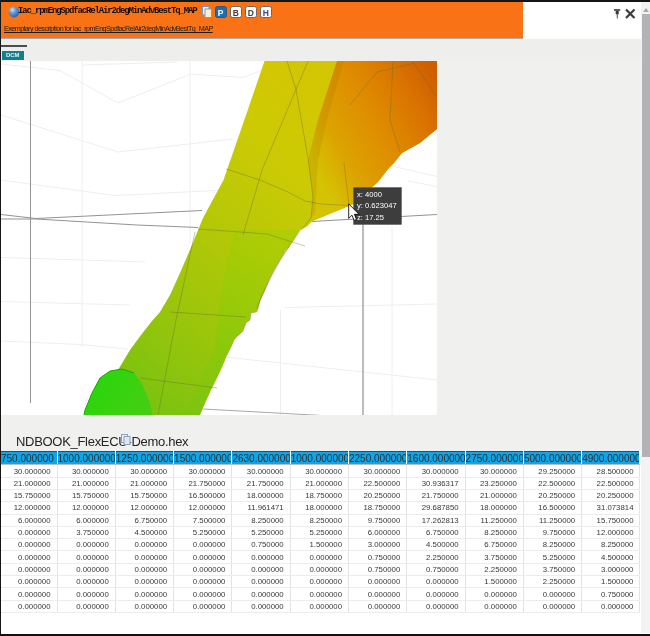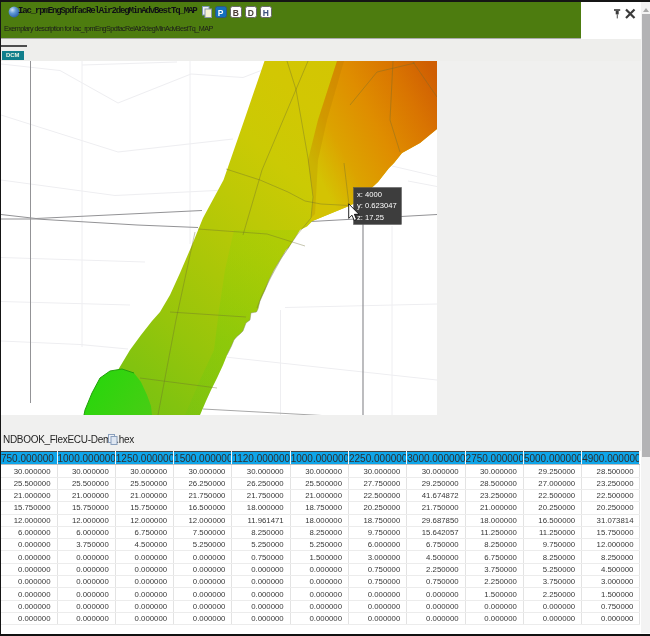--- a/index.html
+++ b/index.html
@@ -3,37 +3,37 @@
 <style>
 html,body{margin:0;padding:0;}
 body{width:650px;height:636px;overflow:hidden;position:relative;background:#ffffff;
  font-family:"Liberation Sans",sans-serif;}
 .abs{position:absolute;}
 
 #topborder{left:0;top:0;width:650px;height:2px;background:#151515;}
 #leftborder{left:0;top:0;width:1px;height:634px;background:#151515;}
 #bottomborder{left:0;top:633.6px;width:650px;height:2.1px;background:#111;z-index:40;}
 
-#titlebar{left:1px;top:2px;width:580px;height:37px;background:#4d7c0f;border-bottom:1px solid #ababab;box-sizing:border-box;}
+#titlebar{left:1px;top:2px;width:522px;height:37px;background:#f97316;border-bottom:1px solid #ababab;box-sizing:border-box;}
 #title{position:absolute;left:17px;top:4px;font-family:"Liberation Mono",monospace;font-weight:bold;
  font-size:9px;letter-spacing:-1.15px;color:#101016;white-space:nowrap;}
-#desc{position:absolute;left:3px;top:22px;font-size:7.2px;letter-spacing:-0.55px;color:#1c1c1c;white-space:nowrap;}
+#desc{position:absolute;left:3px;top:22px;font-size:7.2px;letter-spacing:-0.55px;color:#1c1c1c;white-space:nowrap;text-decoration:underline;}
 .btn{position:absolute;top:3.5px;width:12.4px;height:12.6px;border:1.6px solid #686868;border-radius:2.5px;
  background:#fdfdfd;font-weight:bold;font-size:8.5px;text-align:center;line-height:12.4px;box-sizing:border-box;color:#3f3f44;}
 #btnP{left:213.5px;background:#1470bd;border-color:#33567c;color:#fff;}
 
 #midstrip{left:1px;top:39px;width:649px;height:22px;background:#eeeeec;}
 #dcmline{left:0px;top:6.2px;width:26px;height:1.8px;background:#4d4d4d;position:absolute;}
 #dcmtab{left:1px;top:11.5px;width:21.5px;height:9.3px;background:#117f8c;position:absolute;
  color:#eef4e4;font-size:5.9px;font-weight:bold;text-align:center;line-height:9.6px;letter-spacing:0.1px;}
 
 #chartbg{left:1px;top:61px;width:640px;height:390px;background:#f0f0ef;}
 #chartsvg{left:1px;top:61px;}
 
-#hexrow{left:3px;top:434px;width:300px;height:14px;font-size:10px;color:#242424;letter-spacing:-0.3px;white-space:nowrap;}
+#hexrow{left:16px;top:434px;width:300px;height:14px;font-size:13px;color:#242424;letter-spacing:-0.3px;white-space:nowrap;}
 
 #tablewrap{left:1px;top:451px;width:640px;height:185px;overflow:hidden;}
 table{border-collapse:collapse;table-layout:fixed;width:639px;border-top:1.6px solid #454545;}
 th{height:12.4px;background:#0ea5e9;border-right:1px solid #f6f6f6;border-bottom:1px solid #bdbdbd;
  font-size:10px;font-weight:bold;color:#2e2e2e;text-align:right;padding:0 6px 0 0;overflow:hidden;}
 td{height:11.3px;background:#ffffff;border-right:1px solid #e3e3e3;border-bottom:1px solid #ececec;
  font-size:7.8px;color:#383838;text-align:right;padding:0 6px 0 0;overflow:hidden;}
 th,td{font-weight:normal;white-space:nowrap;}
 th{font-weight:normal;}
 
@@ -182,63 +182,50 @@
         <col style="width:58.3px">
         <col style="width:58.3px">
         <col style="width:58.3px">
       </colgroup>
 <tbody>
         <tr>
           <th>750.000000</th>
           <th>1000.000000</th>
           <th>1250.000000</th>
           <th>1500.000000</th>
-          <th>1120.000000</th>
+          <th>2630.000000</th>
           <th>1000.000000</th>
           <th>2250.000000</th>
-          <th>3000.000000</th>
+          <th>1600.000000</th>
           <th>2750.000000</th>
           <th>5000.000000</th>
           <th>4900.000000</th>
         </tr>
 <tr>
           <td>30.000000</td>
           <td>30.000000</td>
           <td>30.000000</td>
           <td>30.000000</td>
           <td>30.000000</td>
           <td>30.000000</td>
           <td>30.000000</td>
           <td>30.000000</td>
           <td>30.000000</td>
           <td>29.250000</td>
           <td>28.500000</td>
         </tr>
 <tr>
-          <td>25.500000</td>
-          <td>25.500000</td>
-          <td>25.500000</td>
-          <td>26.250000</td>
-          <td>26.250000</td>
-          <td>25.500000</td>
-          <td>27.750000</td>
-          <td>29.250000</td>
-          <td>28.500000</td>
-          <td>27.000000</td>
-          <td>23.250000</td>
-        </tr>
-<tr>
           <td>21.000000</td>
           <td>21.000000</td>
           <td>21.000000</td>
           <td>21.750000</td>
           <td>21.750000</td>
           <td>21.000000</td>
           <td>22.500000</td>
-          <td>41.674872</td>
+          <td>30.936317</td>
           <td>23.250000</td>
           <td>22.500000</td>
           <td>22.500000</td>
         </tr>
 <tr>
           <td>15.750000</td>
           <td>15.750000</td>
           <td>15.750000</td>
           <td>16.500000</td>
           <td>18.000000</td>
@@ -263,21 +250,21 @@
           <td>31.073814</td>
         </tr>
 <tr>
           <td>6.000000</td>
           <td>6.000000</td>
           <td>6.750000</td>
           <td>7.500000</td>
           <td>8.250000</td>
           <td>8.250000</td>
           <td>9.750000</td>
-          <td>15.642057</td>
+          <td>17.262813</td>
           <td>11.250000</td>
           <td>11.250000</td>
           <td>15.750000</td>
         </tr>
 <tr>
           <td>0.000000</td>
           <td>3.750000</td>
           <td>4.500000</td>
           <td>5.250000</td>
           <td>5.250000</td>

